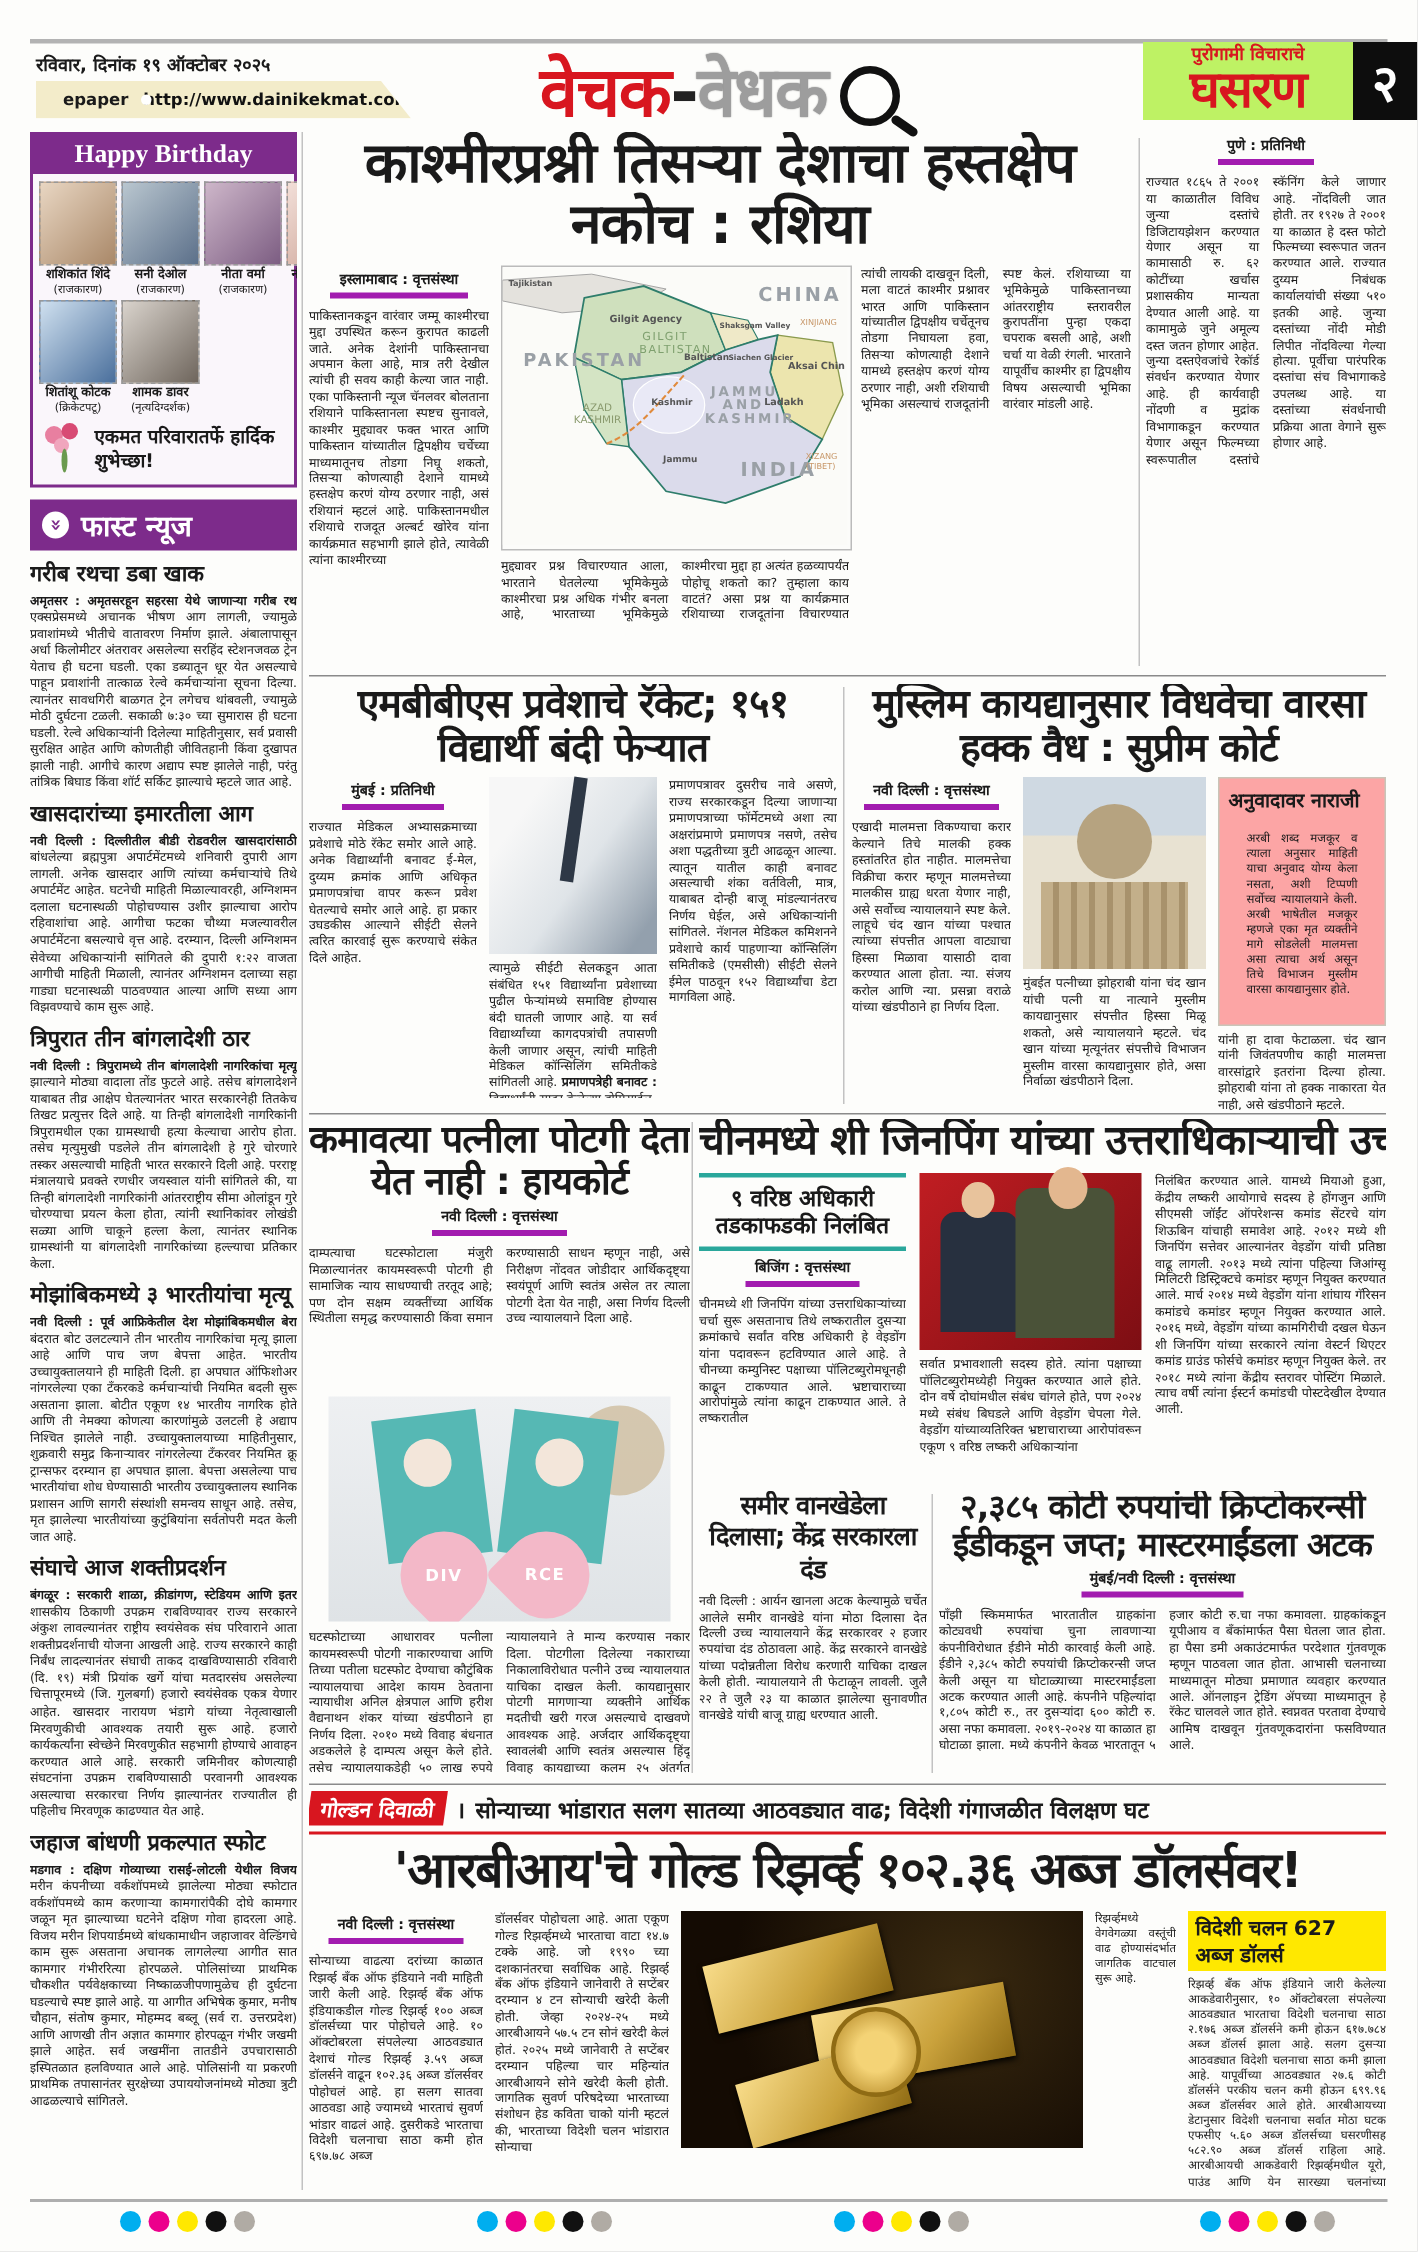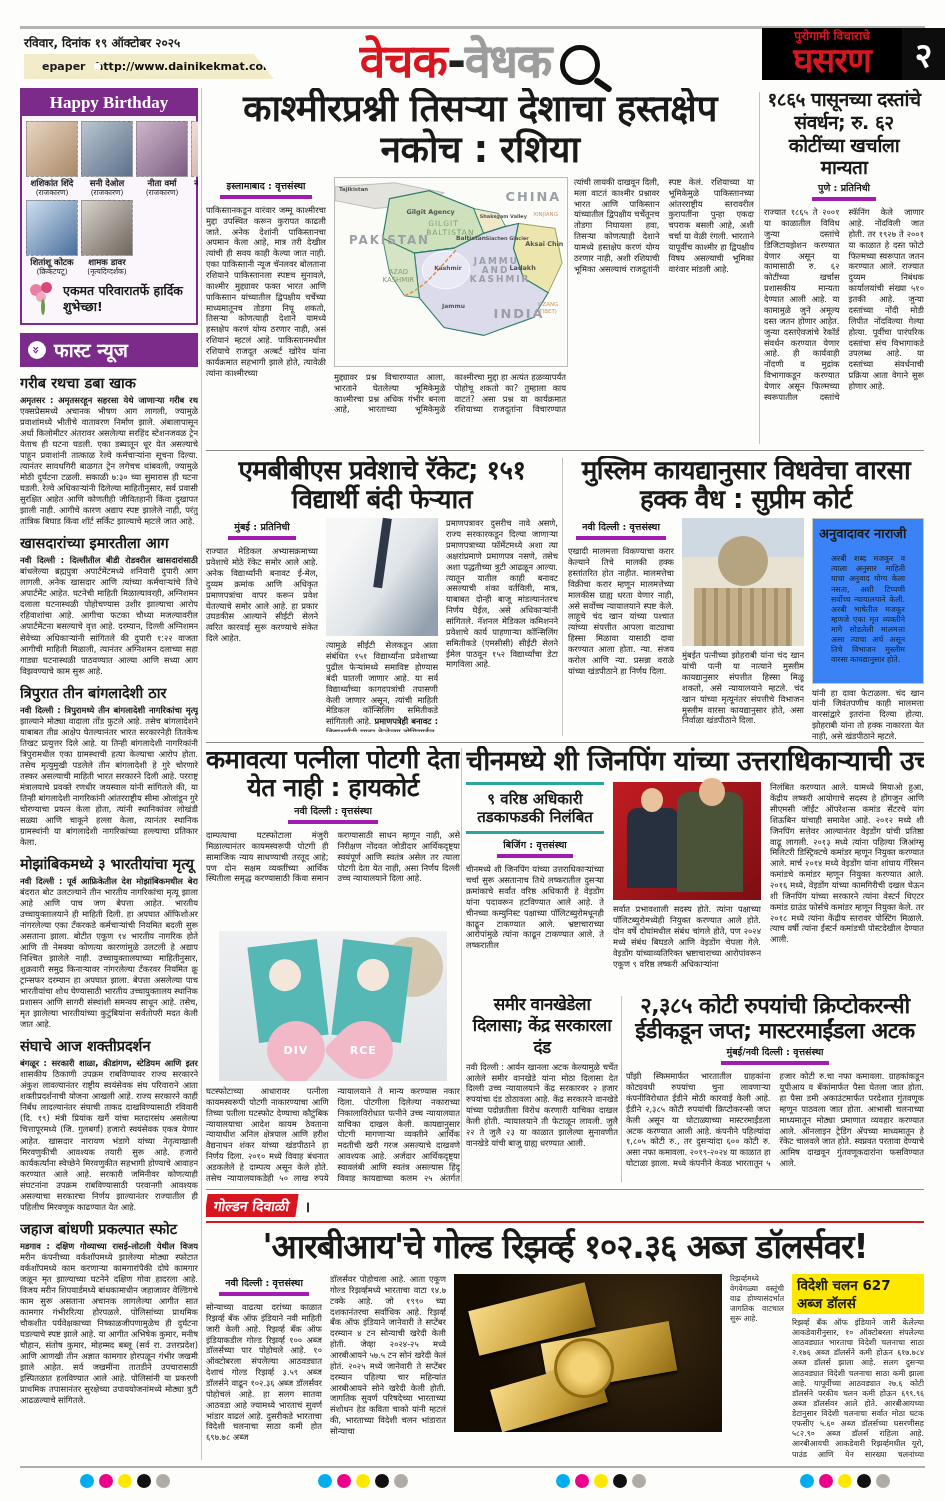--- a/index.html
+++ b/index.html
@@ -15,21 +15,21 @@
   .epaper-strip{left:24px;top:54px;width:250px;height:25px;background:#f3ecca;
     clip-path:polygon(0 0,92% 0,100% 100%,0 100%);display:flex;align-items:center;gap:5px;padding-left:18px;box-sizing:border-box;}
   .epaper-strip .lbl{font-size:11px;font-weight:bold;}
   .phone-ico{width:13px;height:13px;border-radius:50%;background:#e02424;display:inline-block;position:relative;}
   .phone-ico::after{content:"";position:absolute;left:3px;top:3px;width:7px;height:7px;border-radius:50%;background:#fff;}
   .epaper-strip .url{font-size:11px;font-weight:bold;color:#111;text-decoration:none;}
   .masthead{left:300px;top:28px;width:360px;text-align:center;font-size:46px;font-weight:900;letter-spacing:-1px;white-space:nowrap;}
   .m-red{color:#d8161f;} .m-dash{color:#222;} .m-gray{color:#9d9d9d;text-shadow:0 0 1px #777;}
   .mag{display:inline-block;width:30px;height:30px;border:5px solid #111;border-radius:50%;position:relative;vertical-align:middle;margin-left:-6px;background:rgba(255,255,255,.4);}
   .mag::after{content:"";position:absolute;width:20px;height:6px;background:#111;right:-18px;bottom:-8px;transform:rotate(35deg);border-radius:3px;}
-  .brand-box{left:762px;top:28px;width:140px;height:52px;background:#000000;text-align:center;padding-top:2px;box-sizing:border-box;}
+  .brand-box{left:762px;top:28px;width:140px;height:52px;background:#bef264;text-align:center;padding-top:2px;box-sizing:border-box;}
   .brand-tag{font-size:12px;font-weight:800;color:#d8161f;line-height:1.1;}
   .brand-name{font-size:34px;font-weight:900;color:#d8161f;line-height:1.0;letter-spacing:-1px;}
   .pageno-box{left:902px;top:28px;width:43px;height:52px;background:#0d0d0d;color:#fff;font-size:34px;font-weight:bold;
     display:flex;align-items:center;justify-content:center;}
 
   
   .sidebar{left:20px;top:88px;width:178px;height:1372px;overflow:hidden;}
   .bday{border:2px solid #7d2b8b;background:#faf6fb;}
   .bday-head{background:#7d2b8b;color:#fff;text-align:center;font-family:"Liberation Serif","DejaVu Serif",serif;
     font-size:17px;font-weight:bold;padding:3px 0;}
@@ -87,21 +87,21 @@
   .ph-doctor::after{content:"";position:absolute;left:52px;top:0;width:9px;height:70px;background:#2e3846;transform:rotate(8deg);}
 
   
   .musl{left:568px;top:456px;width:356px;height:284px;overflow:hidden;}
   .musl .headline{font-size:26px;}
   .musl-row{display:flex;gap:8px;margin-top:4px;}
   .ph-court{width:122px;height:128px;background:linear-gradient(#cfd9e2 30%,#e8e2d2 31%);position:relative;margin-bottom:4px;flex:0 0 auto;}
   .ph-court::before{content:"";position:absolute;left:36px;top:18px;width:50px;height:50px;border-radius:50%;background:#b6a380;}
   .ph-court::after{content:"";position:absolute;left:12px;bottom:0;width:98px;height:58px;
      background:repeating-linear-gradient(90deg,#c3af8a 0 8px,#a8926c 8px 12px);}
-  .graybox{background:#3b82f6;border:1px solid #c9c5b8;padding:5px 6px;margin-bottom:4px;}
+  .graybox{background:#fca5a5;border:1px solid #c9c5b8;padding:5px 6px;margin-bottom:4px;}
   .graybox h4{margin:0 0 3px;font-size:13px;font-weight:900;}
   .graybox p{margin:12px;font-size:7.8px;line-height:1.3;text-align:justify;}
 
   
   .alim{left:206px;top:746px;width:254px;height:438px;overflow:hidden;}
   .alim .headline{font-size:25px;}
   .ph-divorce{width:228px;height:150px;margin:5px auto;background:linear-gradient(#eef0f2,#dfe3e6);position:relative;overflow:hidden;}
   .dv-card{position:absolute;width:70px;height:96px;background:#56b8b4;top:12px;}
   .dv-card::after{content:"";position:absolute;left:18px;top:16px;width:32px;height:32px;border-radius:50%;background:#f3e6da;}
   .dvl{left:34px;transform:rotate(-7deg);} .dvr{left:118px;transform:rotate(7deg);}
@@ -311,21 +311,20 @@
           <span>शकतो का? तुम्हाला काय वाटतं? असा प्रश्न या कार्यक्रमात रशियाच्या राजदूतांना विचारण्यात आला. या प्रश्नाला रशियाच्या राजदूतांनी रोखठोक उत्तर देऊन पाकिस्तानला</span>
         </div>
       </div>
       <div class="kash-right bodytxt colz2">त्यांची लायकी दाखवून दिली, मला वाटतं काश्मीर प्रश्नावर भारत आणि पाकिस्तान यांच्यातील द्विपक्षीय चर्चेतूनच तोडगा निघायला हवा, तिसऱ्या कोणत्याही देशाने यामध्ये हस्तक्षेप करणं योग्य ठरणार नाही, अशी रशियाची भूमिका असल्याचं राजदूतांनी स्पष्ट केलं. रशियाच्या या भूमिकेमुळे पाकिस्तानच्या आंतरराष्ट्रीय स्तरावरील कुरापतींना पुन्हा एकदा चपराक बसली आहे, अशी चर्चा या वेळी रंगली. भारताने यापूर्वीच काश्मीर हा द्विपक्षीय विषय असल्याची भूमिका वारंवार मांडली आहे.</div>
     </div>
   </div>
 
   <div class="v-rule" style="left:759px;top:92px;height:352px;"></div>
 
   <div class="abs pune">
-    <div class="headline">१८६५ पासूनच्या दस्तांचे संवर्धन; रु. ६२ कोटींच्या खर्चाला मान्यता</div>
     <span class="dateline"><b>पुणे : प्रतिनिधी</b></span>
     <div class="bodytxt colz2">
       <span>राज्यात १८६५ ते २००१ या काळातील विविध जुन्या दस्तांचे डिजिटायझेशन करण्यात येणार असून या कामासाठी रु. ६२ कोटींच्या खर्चास प्रशासकीय मान्यता देण्यात आली आहे. या कामामुळे जुने अमूल्य दस्त जतन होणार आहेत. जुन्या दस्तऐवजांचे रेकॉर्ड संवर्धन करण्यात येणार आहे. ही कार्यवाही नोंदणी व मुद्रांक विभागाकडून करण्यात येणार असून फिल्मच्या स्वरूपातील दस्तांचे स्कॅनिंग केले जाणार आहे.</span>
       <span>नोंदविली जात होती. तर १९२७ ते २००१ या काळात हे दस्त फोटो फिल्मच्या स्वरूपात जतन करण्यात आले. राज्यात दुय्यम निबंधक कार्यालयांची संख्या ५१० इतकी आहे. जुन्या दस्तांच्या नोंदी मोडी लिपीत नोंदविल्या गेल्या होत्या. पूर्वीचा पारंपरिक दस्तांचा संच विभागाकडे उपलब्ध आहे. या दस्तांच्या संवर्धनाची प्रक्रिया आता वेगाने सुरू होणार आहे.</span>
     </div>
   </div>
 
   <div class="h-rule" style="left:206px;top:450px;width:718px;"></div>
 
   <div class="abs mbbs">
@@ -426,20 +425,21 @@
       <span>मध्ये कंपनीने केवळ भारतातून ५ हजार कोटी रु.चा नफा कमावला. ग्राहकांकडून यूपीआय व बँकांमार्फत पैसा घेतला जात होता. हा पैसा डमी अकाउंटमार्फत परदेशात गुंतवणूक म्हणून पाठवला जात होता. आभासी चलनाच्या माध्यमातून मोठ्या प्रमाणात व्यवहार करण्यात आले. ऑनलाइन ट्रेडिंग ॲपच्या माध्यमातून हे रॅकेट चालवले जात होते. स्वप्नवत परतावा देण्याचे आमिष दाखवून गुंतवणूकदारांना फसविण्यात आले.</span>
     </div>
   </div>
 
   <div class="h-rule" style="left:206px;top:1189px;width:718px;"></div>
 
   <div class="abs gold">
     <div class="kicker">
       <span class="kick-lbl">गोल्डन दिवाळी</span>
       <span class="kick-txt">।</span>
+      <span class="kick-txt">सोन्याच्या भांडारात सलग सातव्या आठवड्यात वाढ; विदेशी गंगाजळीत विलक्षण घट</span>
     </div>
     <div class="headline">'आरबीआय'चे गोल्ड रिझर्व्ह १०२.३६ अब्ज डॉलर्सवर!</div>
     <div class="gold-row">
       <div class="gold-c">
         <span class="dateline"><b>नवी दिल्ली : वृत्तसंस्था</b></span>
         <div class="bodytxt" style="height:142px;">सोन्याच्या वाढत्या दरांच्या काळात रिझर्व्ह बँक ऑफ इंडियाने नवी माहिती जारी केली आहे. रिझर्व्ह बँक ऑफ इंडियाकडील गोल्ड रिझर्व्ह १०० अब्ज डॉलर्सच्या पार पोहोचले आहे. १० ऑक्टोबरला संपलेल्या आठवड्यात देशाचं गोल्ड रिझर्व्ह ३.५९ अब्ज डॉलर्सने वाढून १०२.३६ अब्ज डॉलर्सवर पोहोचलं आहे. हा सलग सातवा आठवडा आहे ज्यामध्ये भारताचं सुवर्ण भांडार वाढलं आहे. दुसरीकडे भारताचा विदेशी चलनाचा साठा कमी होत ६९७.७८ अब्ज</div>
       </div>
       <div class="gold-c bodytxt" style="height:168px;">डॉलर्सवर पोहोचला आहे. आता एकूण गोल्ड रिझर्व्हमध्ये भारताचा वाटा १४.७ टक्के आहे. जो १९९० च्या दशकानंतरचा सर्वाधिक आहे. रिझर्व्ह बँक ऑफ इंडियाने जानेवारी ते सप्टेंबर दरम्यान ४ टन सोन्याची खरेदी केली होती. जेव्हा २०२४-२५ मध्ये आरबीआयने ५७.५ टन सोनं खरेदी केलं होतं. २०२५ मध्ये जानेवारी ते सप्टेंबर दरम्यान पहिल्या चार महिन्यांत आरबीआयने सोने खरेदी केली होती. जागतिक सुवर्ण परिषदेच्या भारताच्या संशोधन हेड कविता चाको यांनी म्हटलं की, भारताच्या विदेशी चलन भांडारात सोन्याचा</div>
       <div class="ph-gold">
         <span class="gbar gb1"></span>

